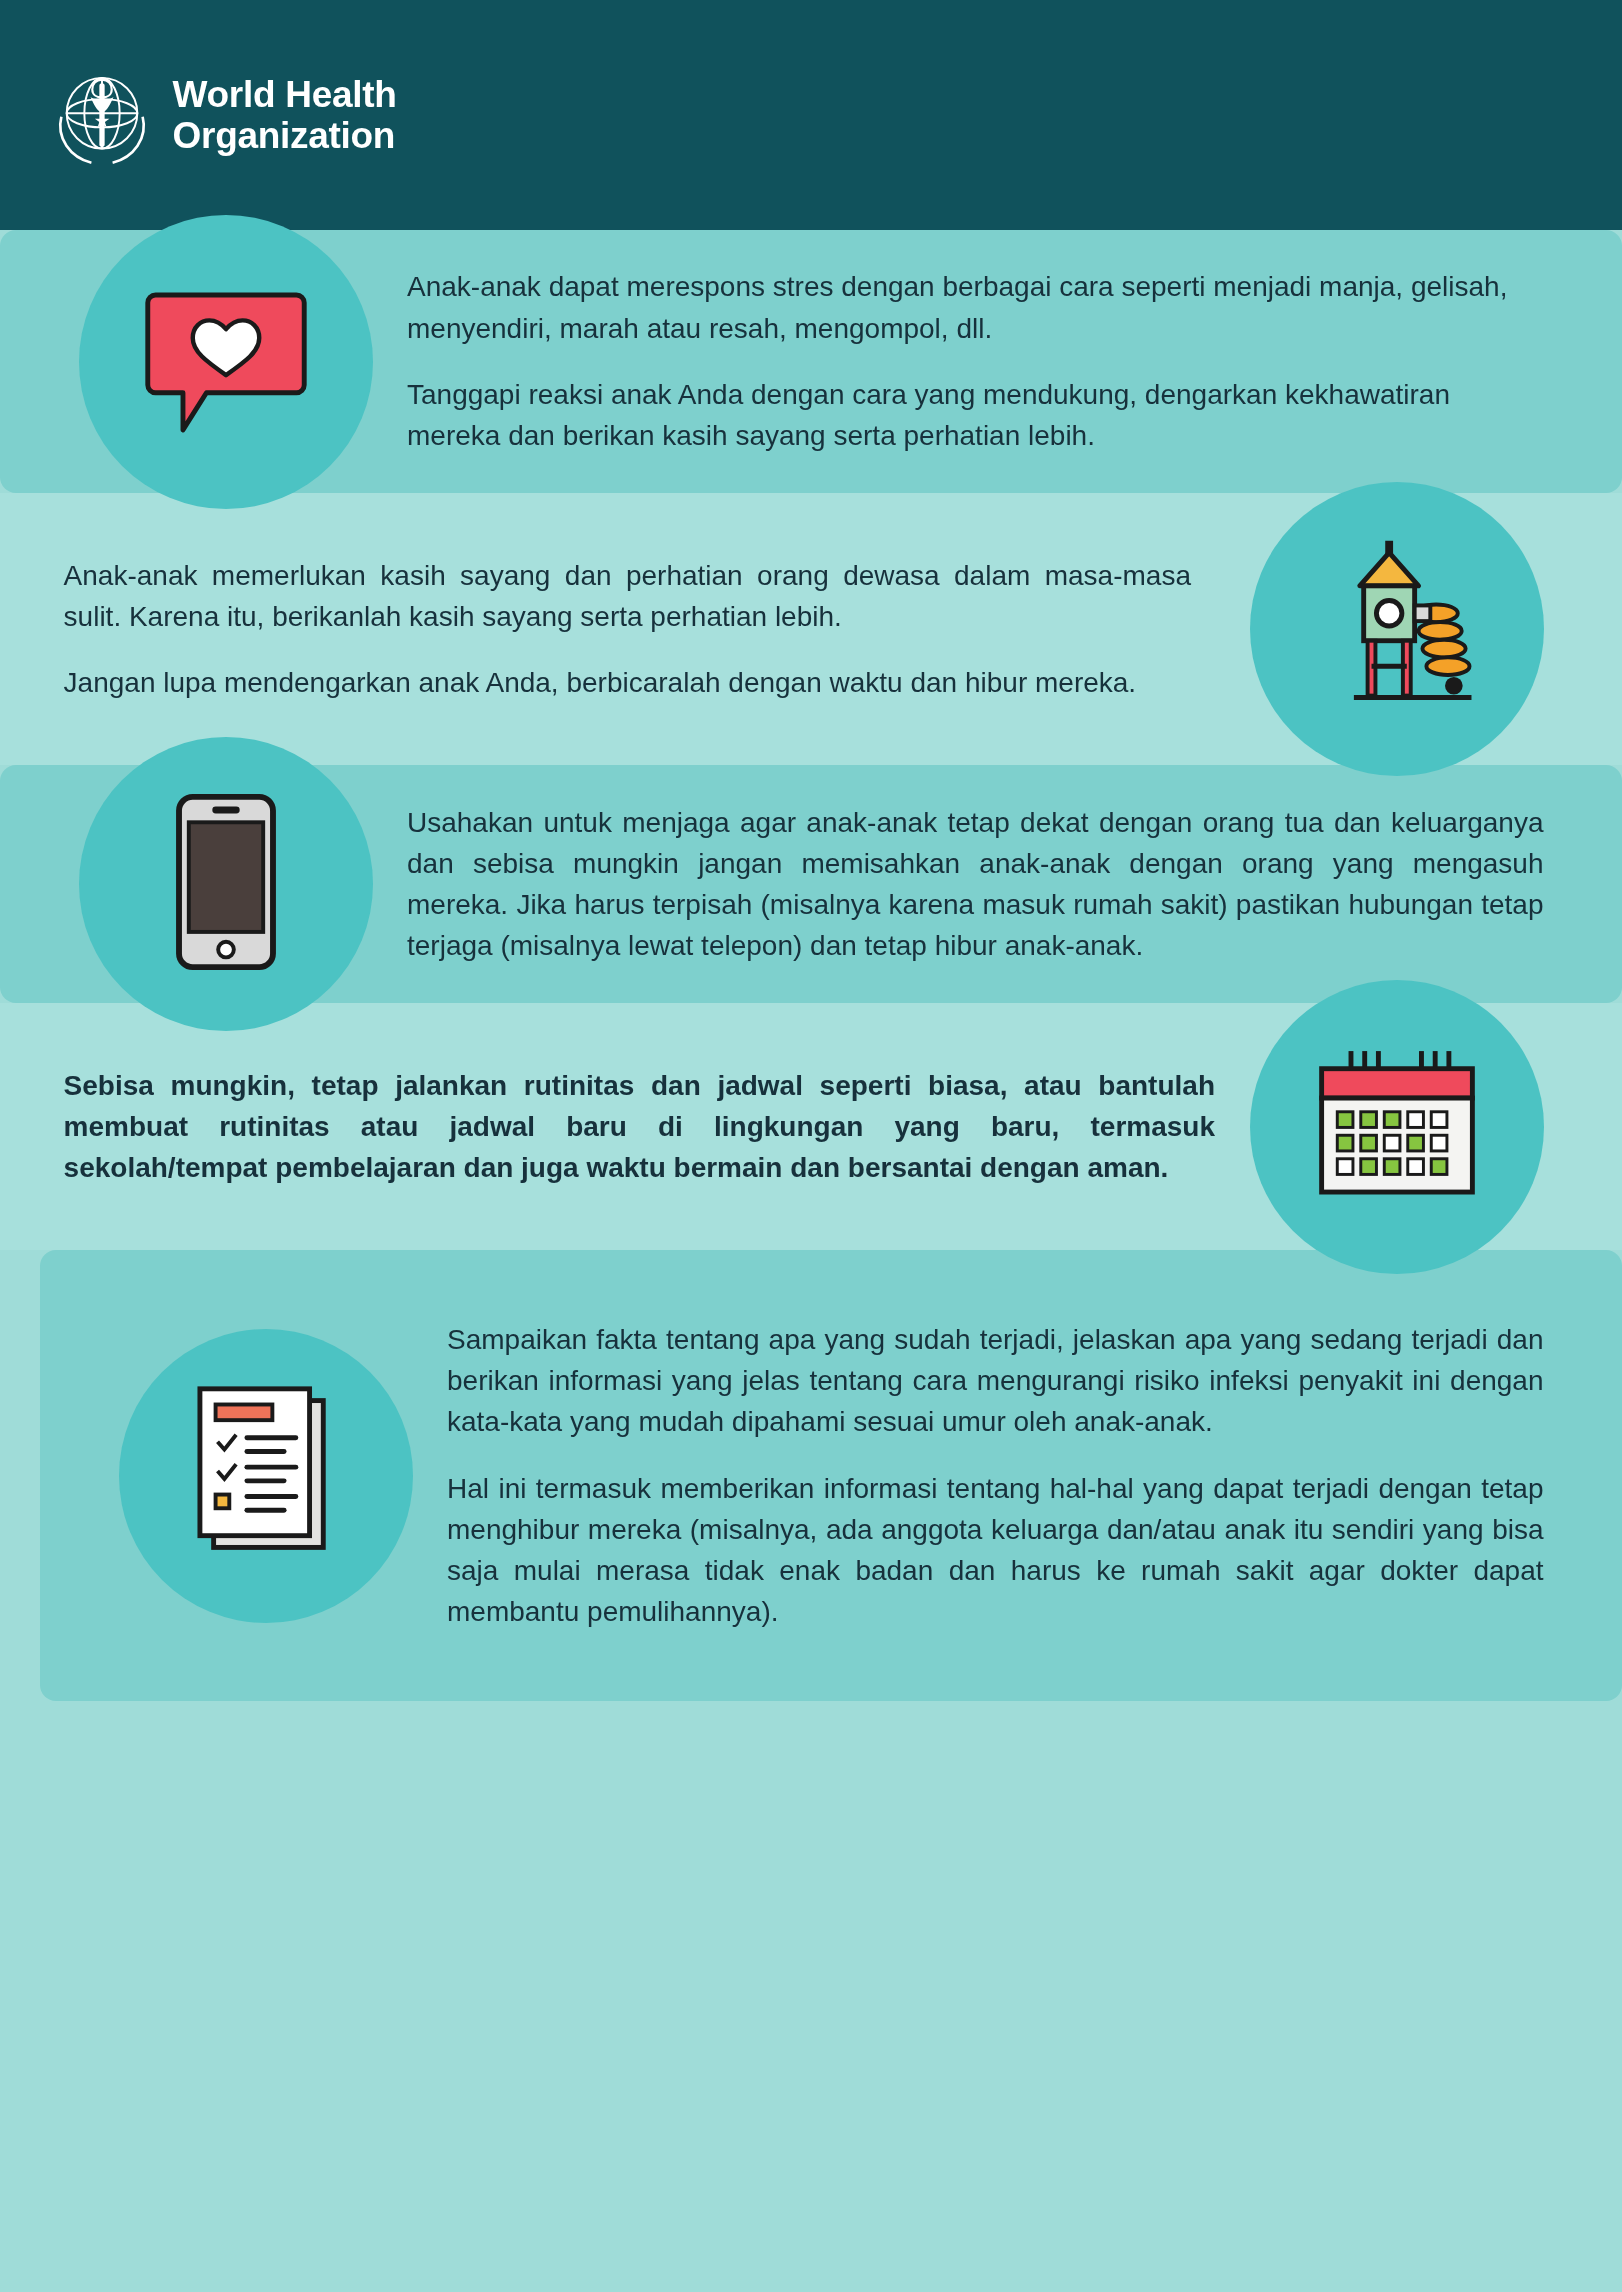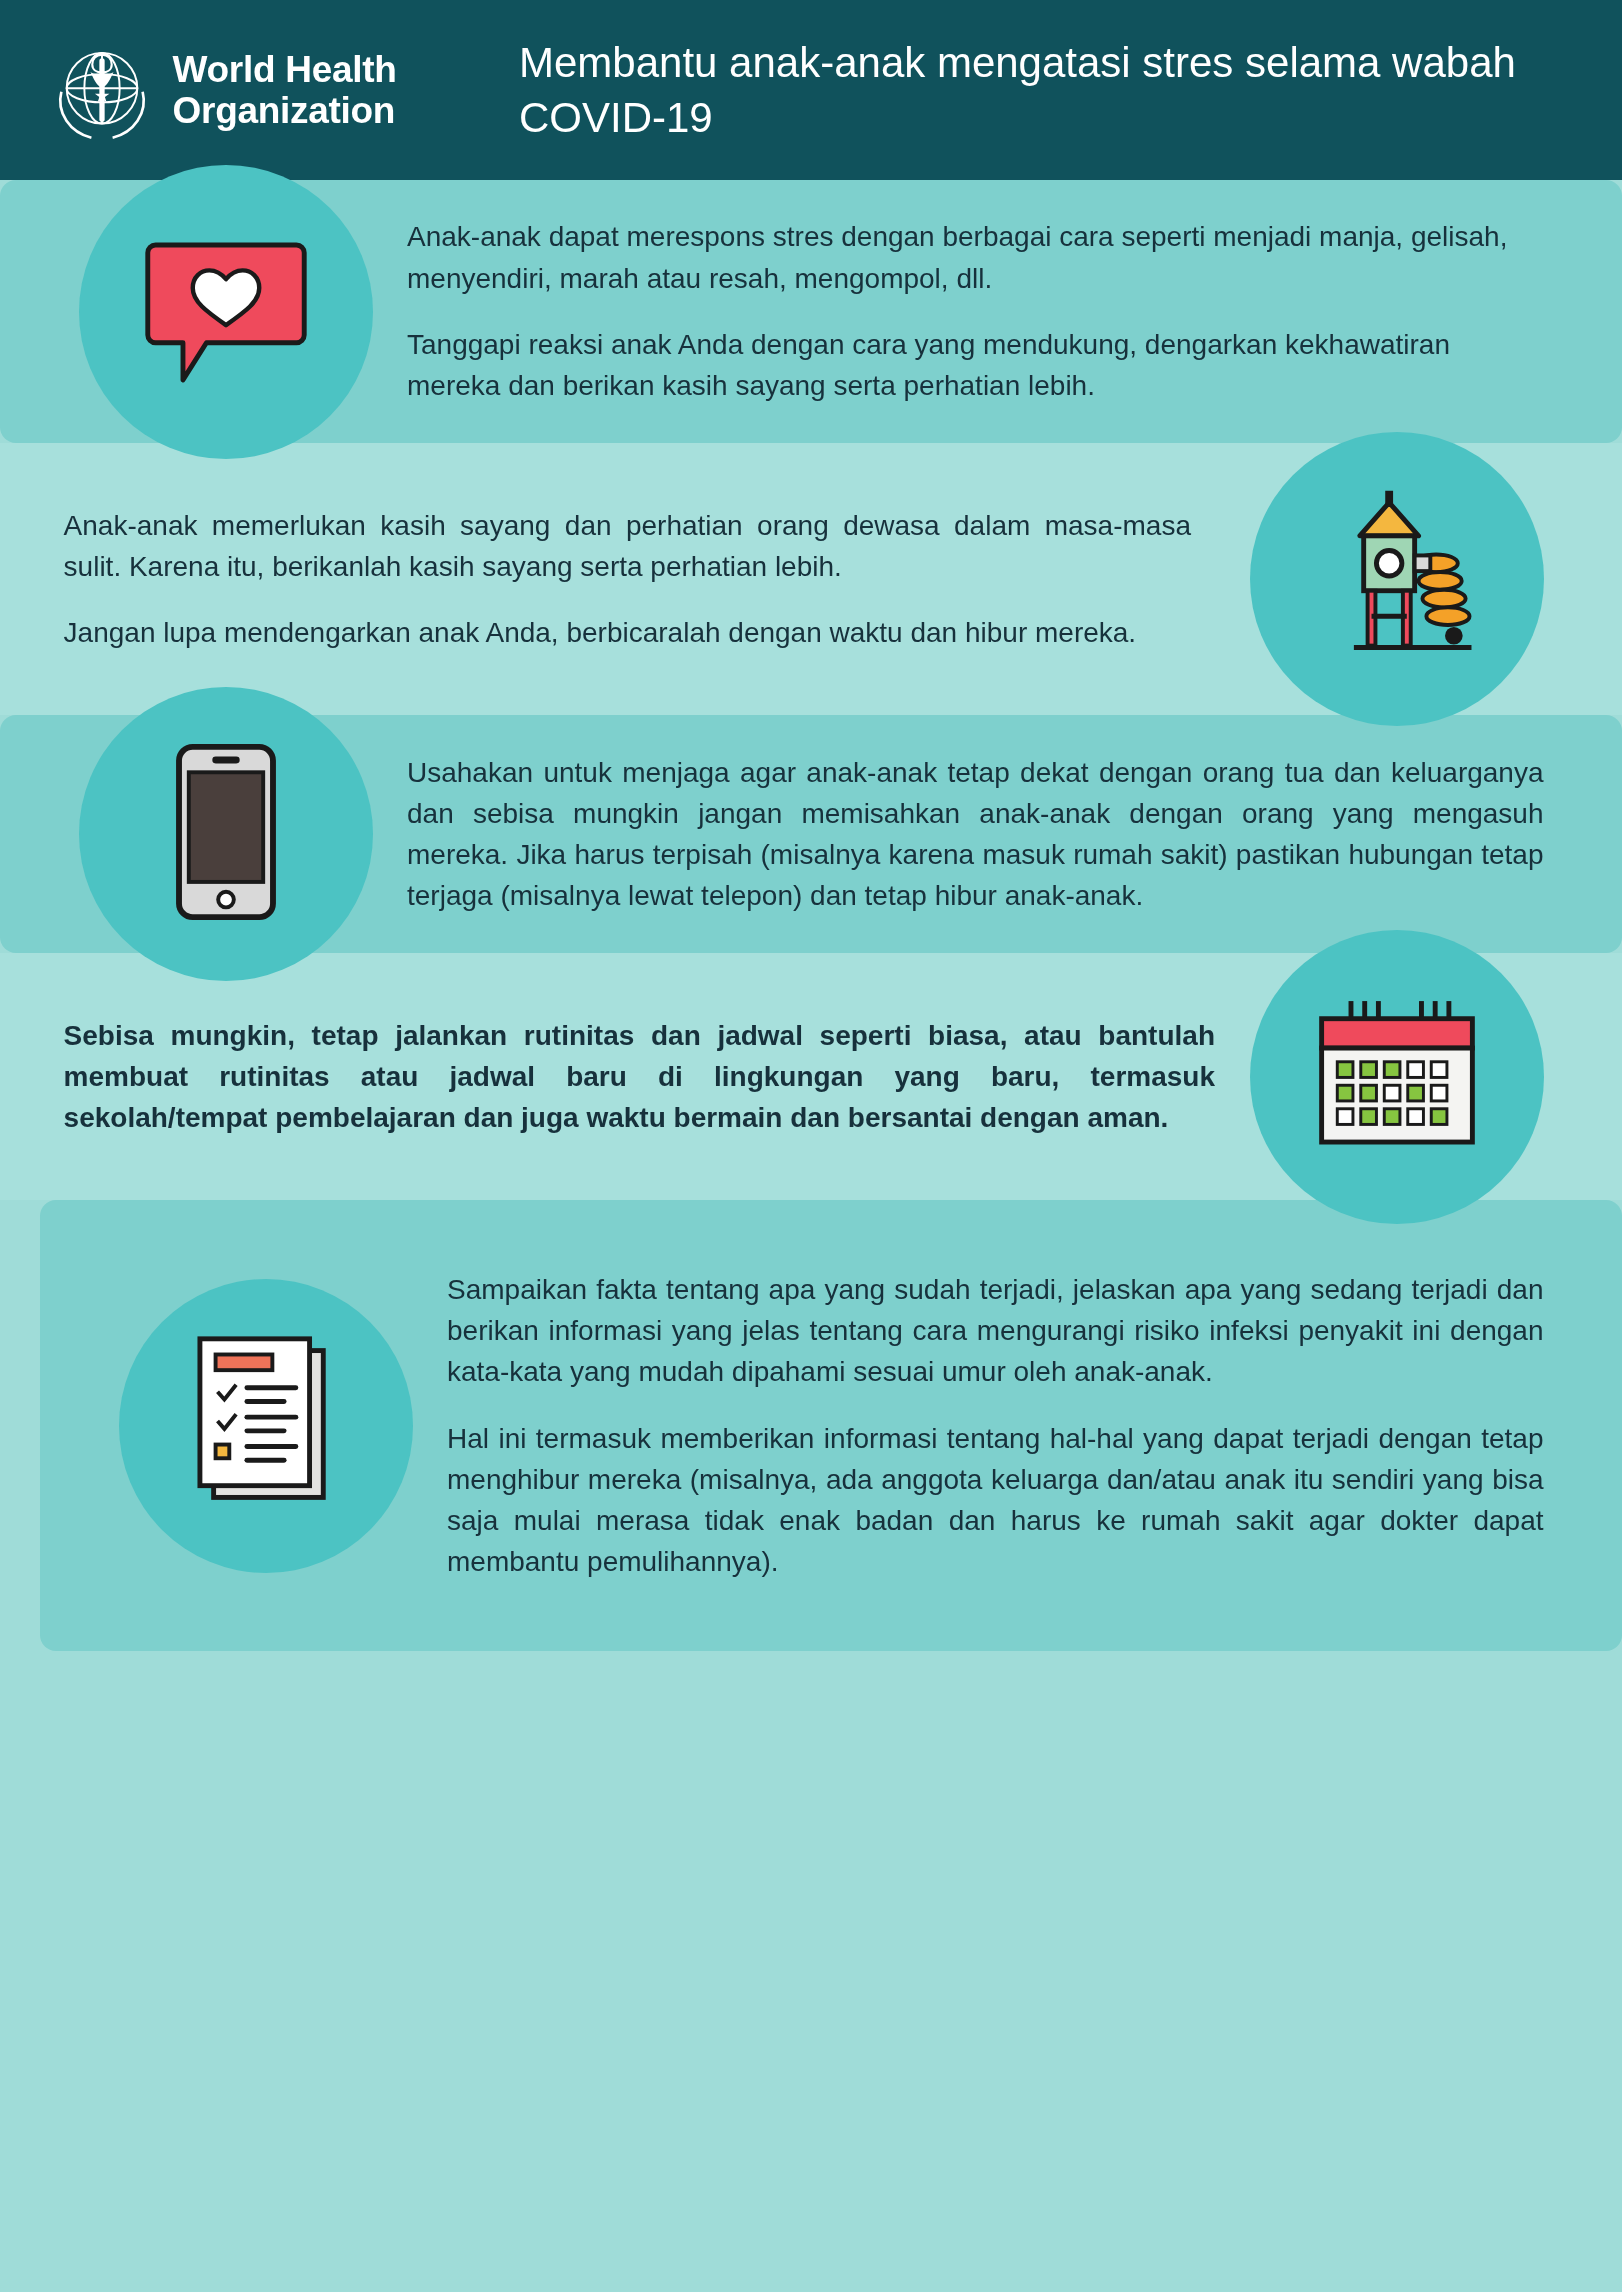--- a/index.html
+++ b/index.html
@@ -9,21 +9,21 @@
   body {
     width: 1622px;
     height: 2293px;
     font-family: "Liberation Sans", sans-serif;
     background: #9fdcd8;
     overflow: hidden;
   }
 
   
   .header {
-    height: 180px;
+    height: 230px;
     background: #10525c;
     display: flex;
     align-items: center;
     padding: 0 0 0 49px;
     box-sizing: border-box;
   }
   .logo-block {
     display: flex;
     align-items: center;
     width: 470px;
@@ -124,21 +124,20 @@
           <path d="M14 62c-6 24 10 46 34 52"></path>
           <path d="M106 62c6 24-10 46-34 52"></path>
         </g>
       </svg>
     </span>
     <div class="who-wordmark">
       <div>World Health</div>
       <div>Organization</div>
     </div>
   </div>
-  <div class="header-title">Membantu anak-anak mengatasi stres selama wabah COVID-19</div>
 </div>
 
 <div class="section tone-a" id="sec1">
   <div class="icon-col">
     <div class="circle lg">
       <span>
         <svg width="176" height="157" viewBox="0 0 180 160" aria-hidden="true">
           <path d="M18 14h144a8 8 0 0 1 8 8v84a8 8 0 0 1-8 8H70l-24 38v-38H18a8 8 0 0 1-8-8V22a8 8 0 0 1 8-8z" fill="#ef4a5c" stroke="#1a1a1a" stroke-width="5" stroke-linejoin="round"></path>
           <path d="M90 96C70 82 56 72 56 58c0-11 8-18 17-18 6 0 12 3 17 9 5-6 11-9 17-9 9 0 17 7 17 18 0 14-14 24-34 38z" fill="#ffffff" stroke="#1a1a1a" stroke-width="4.5" stroke-linejoin="round"></path>
         </svg>

